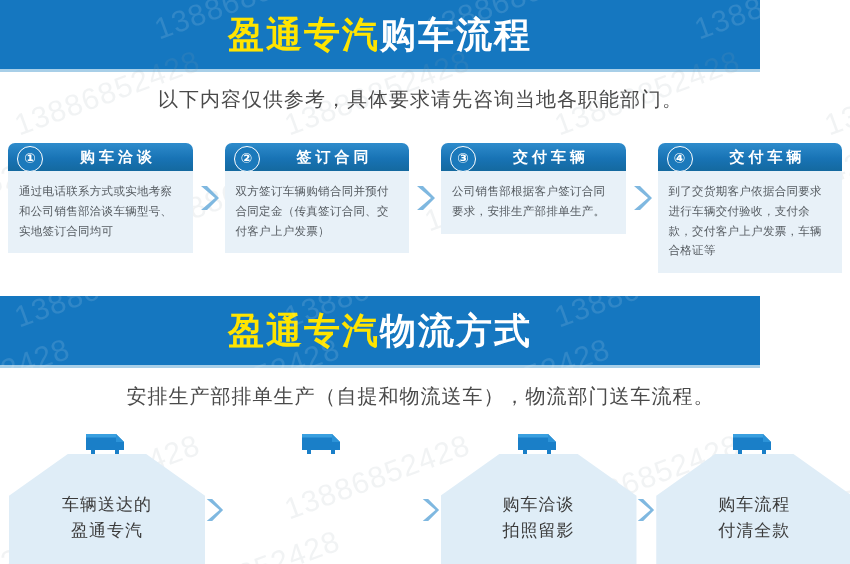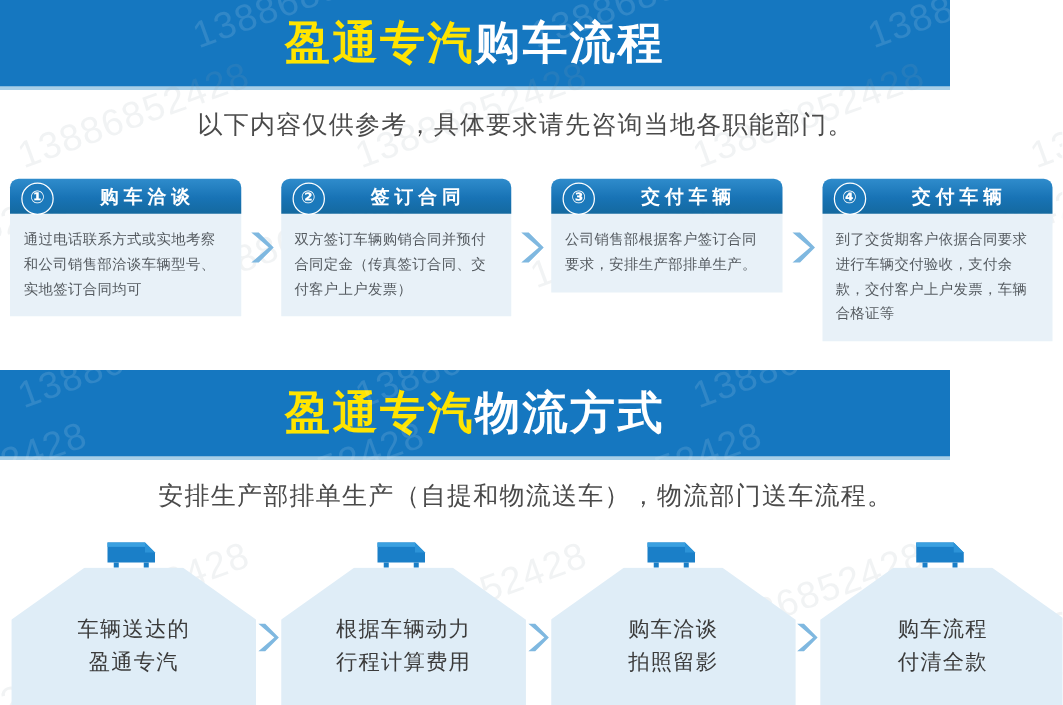--- a/index.html
+++ b/index.html
@@ -307,26 +307,20 @@
 
   <div class="logi-card">
     <div class="truck-wrap">
       <svg width="46" height="24" viewBox="0 0 46 24">
         <path d="M2 2 H32 L40 10 V18 H2 Z" fill="#1a7fc8"></path>
         <path d="M32 2 L40 10 H32 Z" fill="#2c93d8"></path>
         <rect x="2" y="2" width="30" height="3.5" fill="#3aa0e0"></rect>
         <rect x="7" y="18" width="4" height="4" fill="#1a7fc8"></rect>
         <rect x="31" y="18" width="4" height="4" fill="#1a7fc8"></rect>
       </svg>
-    </div>
-    <div class="logi-shape">
-      <div class="logi-text">
-        <div>根据车辆动力</div>
-        <div>行程计算费用</div>
-      </div>
     </div>
   </div>
 
   <div class="logi-chev">
     <svg width="20" height="28" viewBox="0 0 22 30">
         <polygon points="3,3 17,15 3,27 9,27 21,15 9,3" fill="#7fb8e0"></polygon>
       </svg>
   </div>
 
   <div class="logi-card">

